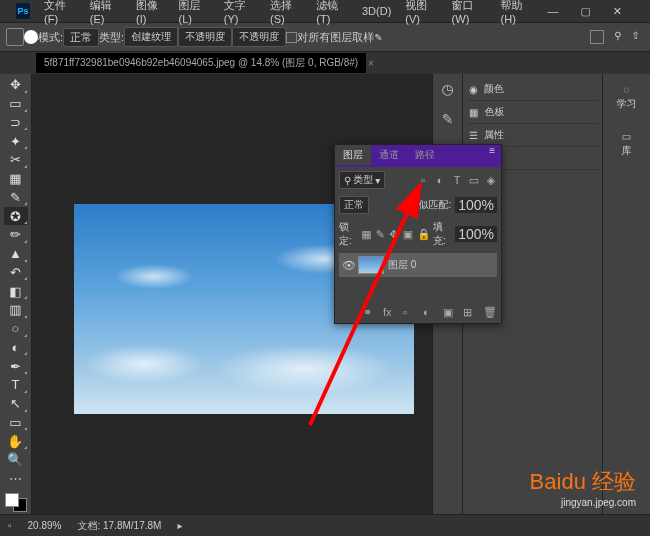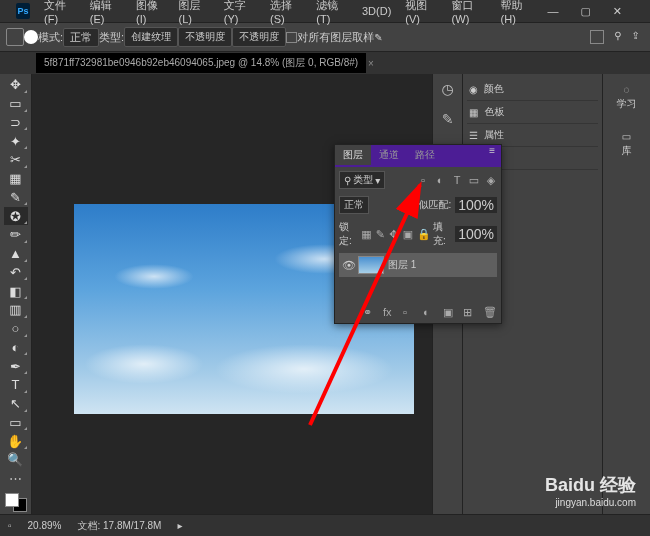--- a/index.html
+++ b/index.html
@@ -46,21 +46,21 @@
 .lp-row2{display:flex;align-items:center;padding:3px 4px;gap:4px;font-size:10px}
 .lp-val{background:#2a2a2a;padding:0 3px;font-size:14px}
 .lp-layer{display:flex;align-items:center;padding:3px;background:#5f5f5f;margin:2px 4px;gap:4px}
 .lp-eye{width:12px;height:12px;font-size:11px}
 .lp-thumb{width:26px;height:18px;background:linear-gradient(#4a90d0,#a8d0e8);border:1px solid #888}
 .lp-foot{position:absolute;bottom:0;left:0;right:0;height:22px;display:flex;align-items:center;justify-content:flex-end;gap:8px;padding:0 6px}
 .lp-fi{width:12px;height:12px;font-size:11px;color:#aaa}
 .arrow{position:absolute;left:300px;top:175px;pointer-events:none}
 .statusbar{position:absolute;bottom:0;left:0;right:0;height:22px;background:#323232;display:flex;align-items:center;padding:0 8px;gap:16px;font-size:10px;color:#aaa;border-top:1px solid #222}
 .watermark{position:absolute;right:14px;bottom:28px;text-align:right;pointer-events:none}
-.watermark .bdu{font-size:18px;color:#e5e5e5;font-weight:bold}
+.watermark .bdu{font-size:22px;color:#f97316;font-weight:normal}
 .watermark .jy{font-size:10px;color:#ddd}
 </style>
 </head>
 <body>
 
 <div class="menubar">
   <div class="ps-icon">Ps</div>
   <span>文件(F)</span>
   <span>编辑(E)</span>
   <span>图像(I)</span>
@@ -209,21 +209,21 @@
     <span class="lp-i">✎</span>
     <span class="lp-i">✥</span>
     <span class="lp-i">▣</span>
     <span class="lp-i">🔒</span>
     <span style="margin-left:auto">填充:</span>
     <span class="lp-val">100%</span>
   </div>
   <div class="lp-layer">
     <span class="lp-eye">👁</span>
     <div class="lp-thumb"></div>
-    <span>图层 1</span>
+    <span>图层 0</span>
   </div>
   <div class="lp-foot">
     <span class="lp-fi">⚭</span>
     <span class="lp-fi">fx</span>
     <span class="lp-fi">▫</span>
     <span class="lp-fi">◐</span>
     <span class="lp-fi">▣</span>
     <span class="lp-fi">⊞</span>
     <span class="lp-fi">🗑</span>
   </div>
@@ -240,14 +240,14 @@
 
 <div class="statusbar">
   <span>▫</span>
   <span>20.89%</span>
   <span>文档: 17.8M/17.8M</span>
   <span>▸</span>
 </div>
 
 <div class="watermark">
   <div class="bdu">Baidu 经验</div>
-  <div class="jy">jingyan.baidu.com</div>
+  <div class="jy">jingyan.jpeg.com</div>
 </div>
 
 </body></html>

